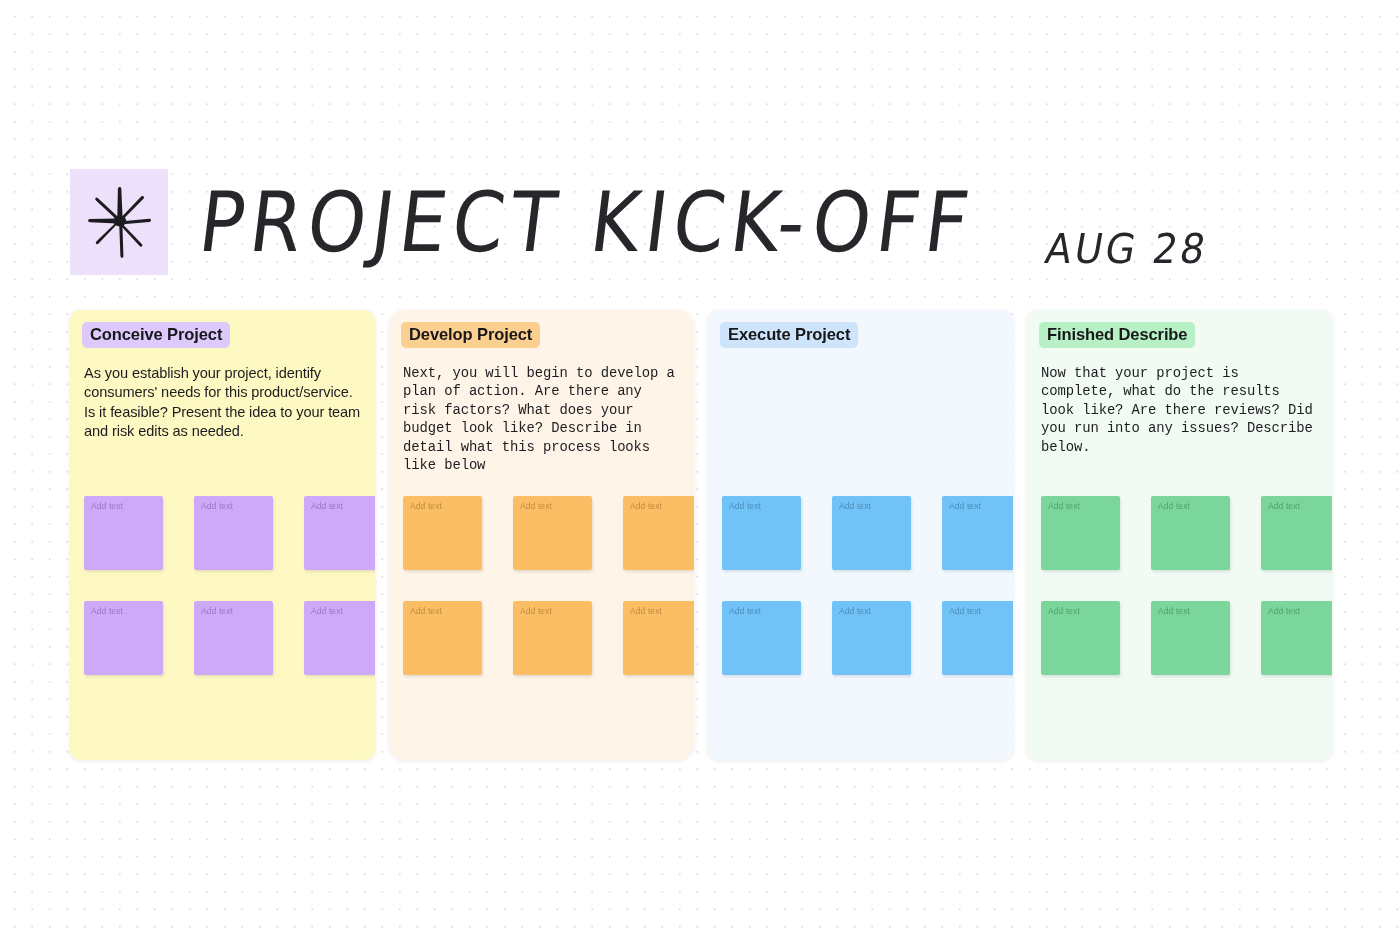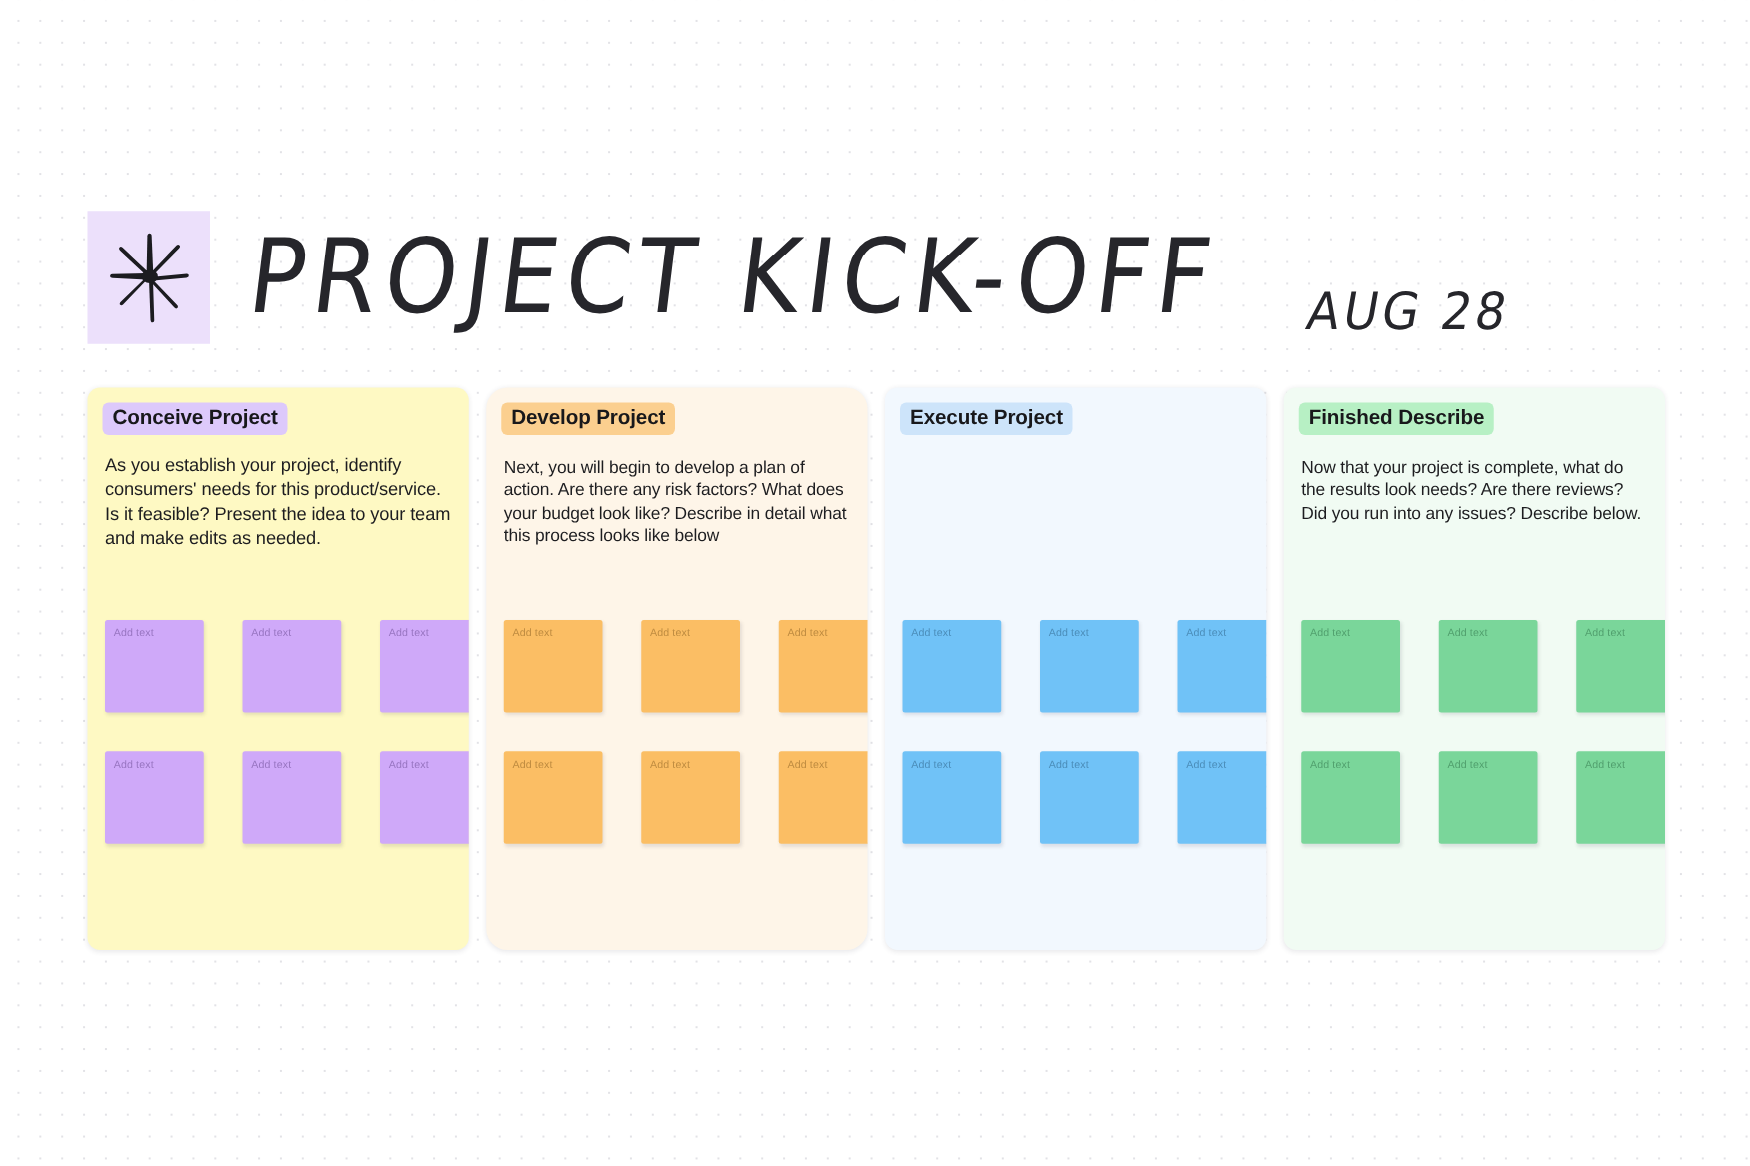--- a/index.html
+++ b/index.html
@@ -107,21 +107,21 @@
   }
 
   .col-desc {
     margin: 16px 14px 0 14px;
     font-size: 14.6px;
     line-height: 1.33;
     color: #1d1d20;
     letter-spacing: -0.1px;
   }
   .col-desc.alt {
-    font-family: Liberation Sans, sans-serif;
+    font-family: Liberation Mono, monospace;
     font-size: 13.9px;
   }
 
   .notes-grid {
     position: absolute;
     left: 14px;
     top: 186px;
     width: 277px;
     display: grid;
     grid-template-columns: repeat(3, 79px);
@@ -171,21 +171,21 @@
       </span>
     </div>
     <div class="title-text">PROJECT KICK-OFF</div>
     <div class="date-text">AUG 28</div>
   </div>
 
   <div class="columns">
 
     <div class="column" style="background: #fef9c3;">
       <div class="col-head" style="background: rgb(221, 201, 251);">Conceive Project</div>
-      <div class="col-desc">As you establish your project, identify consumers' needs for this product/service. Is it feasible? Present the idea to your team and make edits as needed.</div>
+      <div class="col-desc">As you establish your project, identify consumers' needs for this product/service. Is it feasible? Present the idea to your team and risk edits as needed.</div>
       <div class="notes-grid">
         <div class="note" style="background: rgb(207, 169, 249);">
             <span class="note-label" style="color: rgb(106, 74, 147);">Add text</span>
           </div>
         <div class="note" style="background: rgb(207, 169, 249);">
             <span class="note-label" style="color: rgb(106, 74, 147);">Add text</span>
           </div>
         <div class="note" style="background: rgb(207, 169, 249);">
             <span class="note-label" style="color: rgb(106, 74, 147);">Add text</span>
           </div>
@@ -245,21 +245,21 @@
             <span class="note-label" style="color: rgb(45, 98, 135);">Add text</span>
           </div>
         <div class="note" style="background: rgb(112, 194, 247);">
             <span class="note-label" style="color: rgb(45, 98, 135);">Add text</span>
           </div>
       </div>
     </div>
 
     <div class="column" style="background: rgb(241, 251, 243);">
       <div class="col-head" style="background: rgb(183, 240, 196);">Finished Describe</div>
-      <div class="col-desc alt">Now that your project is complete, what do the results look needs? Are there reviews? Did you run into any issues? Describe below.</div>
+      <div class="col-desc alt">Now that your project is complete, what do the results look like? Are there reviews? Did you run into any issues? Describe below.</div>
       <div class="notes-grid">
         <div class="note" style="background: rgb(122, 214, 154);">
             <span class="note-label" style="color: rgb(47, 115, 73);">Add text</span>
           </div>
         <div class="note" style="background: rgb(122, 214, 154);">
             <span class="note-label" style="color: rgb(47, 115, 73);">Add text</span>
           </div>
         <div class="note" style="background: rgb(122, 214, 154);">
             <span class="note-label" style="color: rgb(47, 115, 73);">Add text</span>
           </div>

